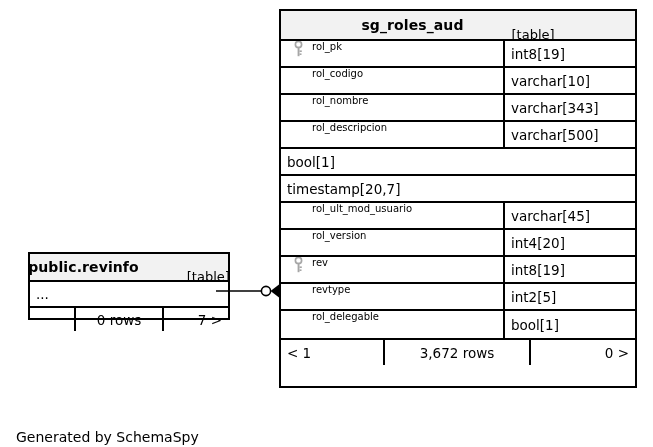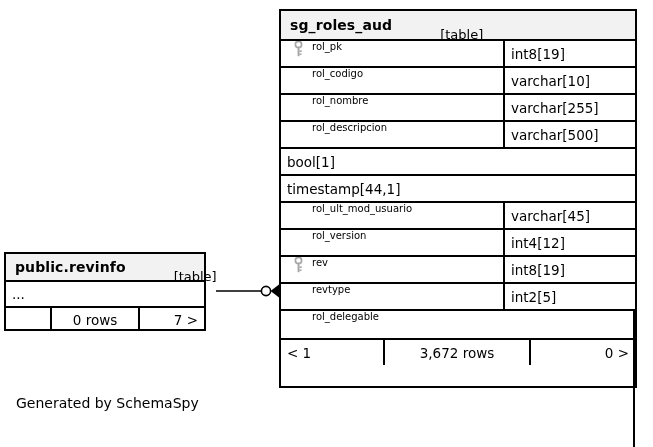--- a/index.html
+++ b/index.html
@@ -23,21 +23,21 @@
     border: 2px solid #000000;
     box-sizing: border-box;
   }
 
   .entity-header {
     background: #f2f2f2;
     border-bottom: 2px solid #000000;
     box-sizing: border-box;
     display: flex;
     align-items: center;
-    justify-content: flex-start;
+    justify-content: center;
     padding: 0 9px;
     height: 30px;
     gap: 48px;
   }
   .entity-title {
     font-weight: bold;
     font-size: 14px;
     letter-spacing: 0.1px;
     white-space: nowrap;
   }
@@ -54,21 +54,20 @@
 
   .col-row {
     display: flex;
     align-items: stretch;
     height: 27px;
     border-bottom: 2px solid #000000;
     box-sizing: border-box;
   }
   .col-row:last-child {
     border-bottom: none;
-    flex-direction: column;
   }
 
   .col-name {
     flex: 0 0 auto;
     display: flex;
     align-items: flex-start;
     box-sizing: border-box;
     border-right: 2px solid #000000;
     padding-left: 7px;
     font-size: 10px;
@@ -121,24 +120,24 @@
     justify-content: center;
     border-right: 2px solid #000000;
   }
   .foot-right {
     justify-content: flex-end;
     padding-right: 6px;
   }
 
   
   #entity-revinfo {
-    left: 4px;
+    left: 28px;
     top: 252px;
     width: 202px;
-    height: 79px;
+    height: 68px;
   }
   #entity-revinfo .entity-header { height: 28px; }
   #entity-revinfo .ellipsis-row {
     height: 24px;
     display: flex;
     align-items: center;
     padding-left: 6px;
     font-size: 13.5px;
     box-sizing: border-box;
   }
@@ -165,21 +164,21 @@
     left: 216px;
     top: 280px;
     width: 66px;
     height: 22px;
   }
 
   
   #generated-caption {
     position: absolute;
     left: 16px;
-    top: 395px;
+    top: 429px;
     font-size: 14px;
     white-space: nowrap;
   }
 </style>
 </head>
 <body>
 
 <div class="entity" id="entity-revinfo">
   <div class="entity-header">
     <span class="entity-title">public.revinfo</span>
@@ -230,48 +229,48 @@
           <span class="keyslot"></span>
           <span class="colname-text">rol_codigo</span>
         </div>
         <div class="col-type">varchar[10]</div>
       </div>
       <div class="col-row">
         <div class="col-name">
           <span class="keyslot"></span>
           <span class="colname-text">rol_nombre</span>
         </div>
-        <div class="col-type">varchar[255]</div>
+        <div class="col-type">varchar[343]</div>
       </div>
       <div class="col-row">
         <div class="col-name">
           <span class="keyslot"></span>
           <span class="colname-text">rol_descripcion</span>
         </div>
         <div class="col-type">varchar[500]</div>
       </div>
       <div class="col-row">
         <div class="col-type">bool[1]</div>
       </div>
       <div class="col-row">
-        <div class="col-type">timestamp[44,1]</div>
+        <div class="col-type">timestamp[20,7]</div>
       </div>
       <div class="col-row">
         <div class="col-name">
           <span class="keyslot"></span>
           <span class="colname-text">rol_ult_mod_usuario</span>
         </div>
         <div class="col-type">varchar[45]</div>
       </div>
       <div class="col-row">
         <div class="col-name">
           <span class="keyslot"></span>
           <span class="colname-text">rol_version</span>
         </div>
-        <div class="col-type">int4[12]</div>
+        <div class="col-type">int4[20]</div>
       </div>
       <div class="col-row">
         <div class="col-name">
           <span class="keyslot key-icon">
             <svg width="9" height="16" viewBox="0 0 9 16" xmlns="http://www.w3.org/2000/svg">
               <circle cx="4.5" cy="3.4" r="3.1" fill="none" stroke="#a6a6a6" stroke-width="1.7"></circle>
               <rect x="3.6" y="5.8" width="1.9" height="9.4" fill="#a6a6a6"></rect>
               <rect x="5.5" y="9.4" width="2.3" height="1.6" fill="#a6a6a6"></rect>
               <rect x="5.5" y="12.4" width="2.0" height="1.6" fill="#a6a6a6"></rect>
             </svg>

